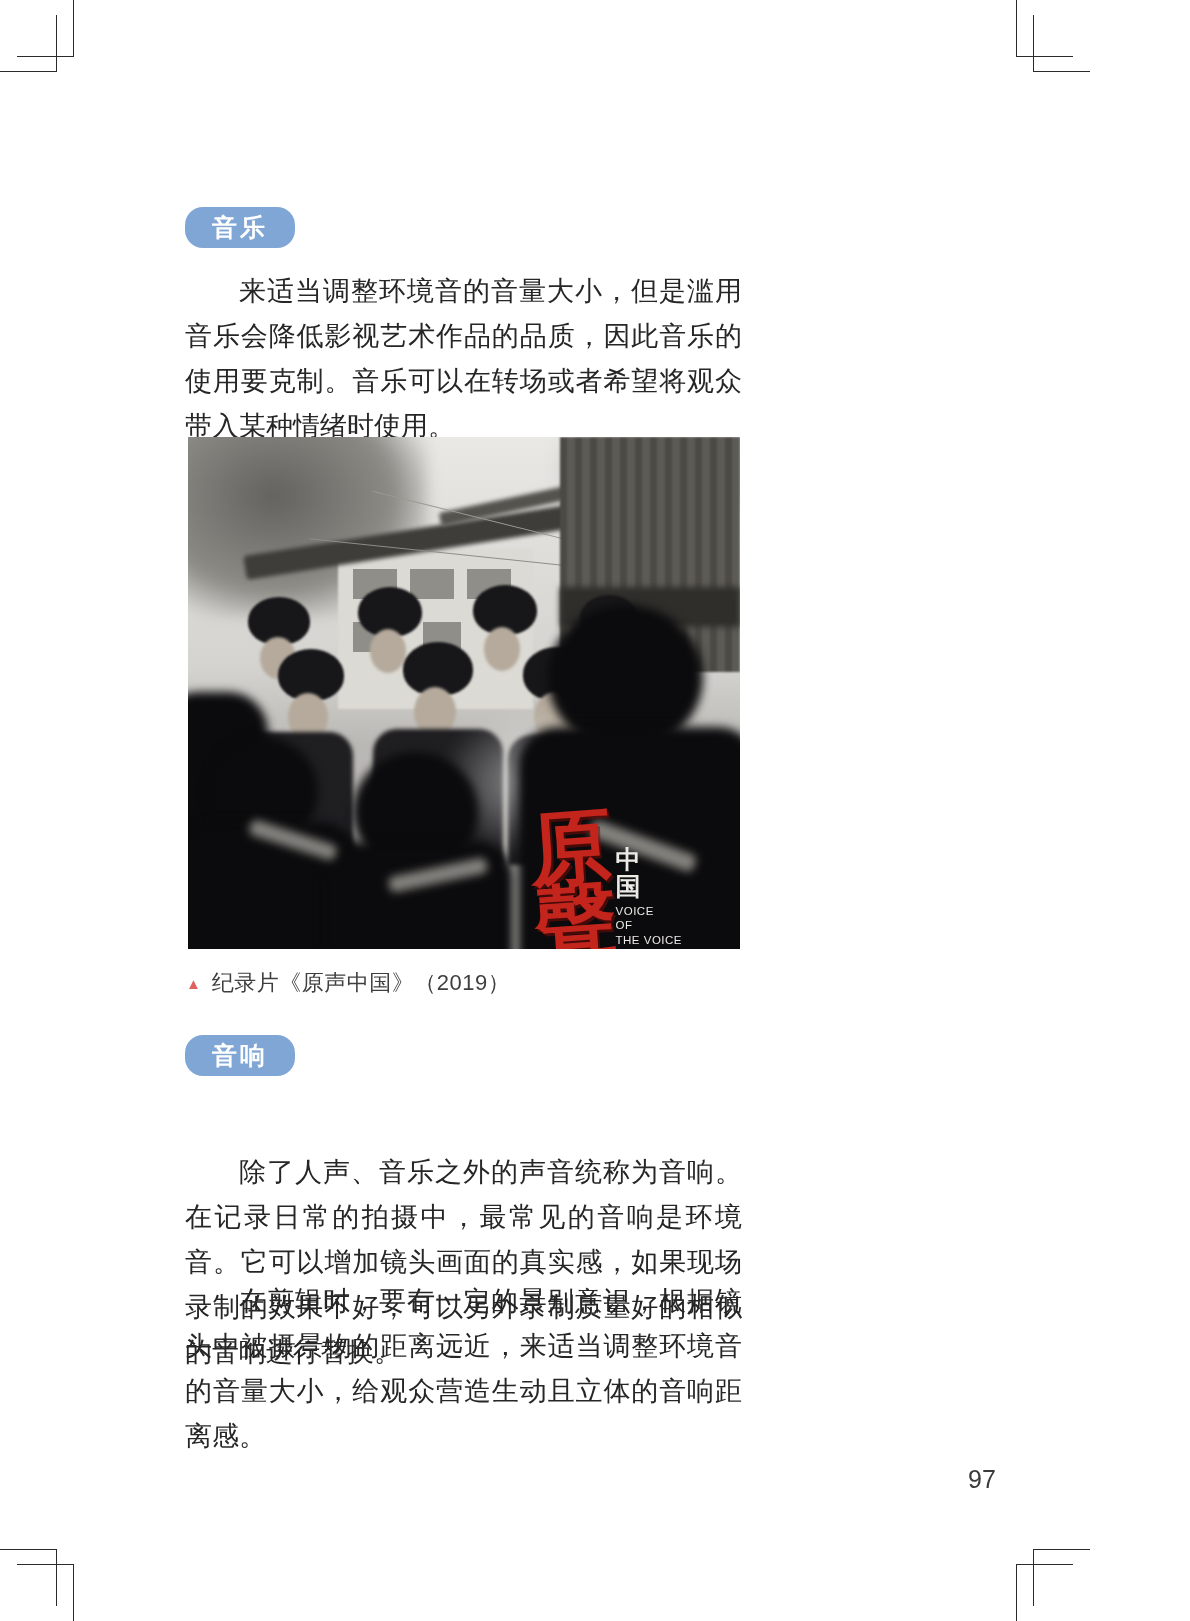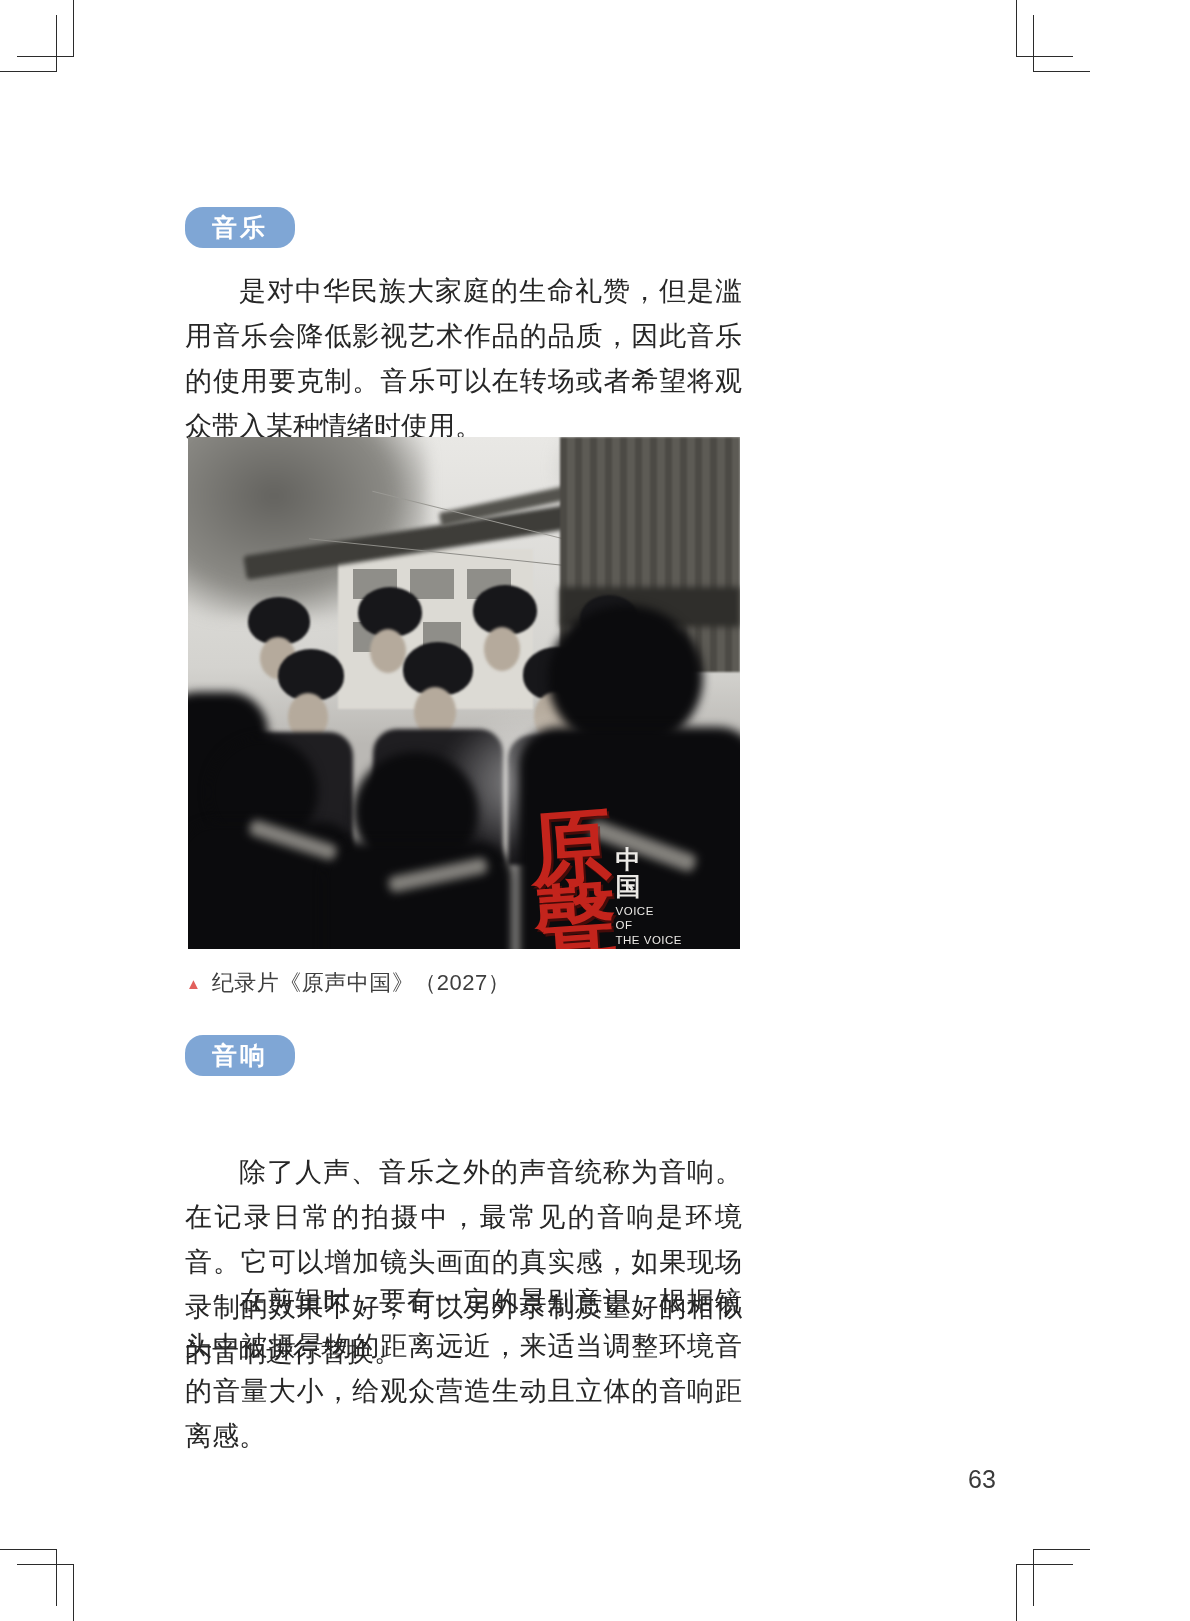--- a/index.html
+++ b/index.html
@@ -127,21 +127,21 @@
     <div class="cm cm-tl2"></div>
     <div class="cm cm-tr1"></div>
     <div class="cm cm-tr2"></div>
     <div class="cm cm-bl1"></div>
     <div class="cm cm-bl2"></div>
     <div class="cm cm-br1"></div>
     <div class="cm cm-br2"></div>
   </div>
 
   <div class="badge badge-music">音乐</div>
-  <p class="para para-1">是对中华民族大家庭的生命礼赞，但是滥用音乐会降低影视艺术作品的品质，因此音乐的使用要克制。音乐可以在转场或者希望将观众带入某种情绪时使用。</p>
+  <p class="para para-1">来适当调整环境音的音量大小，但是滥用音乐会降低影视艺术作品的品质，因此音乐的使用要克制。音乐可以在转场或者希望将观众带入某种情绪时使用。</p>
 
   <div class="photo">
     <div class="ph-foliage"></div>
     <div class="ph-hill"></div>
     <div class="ph-building"></div>
     <div class="ph-window" style="left:165px;top:132px;"></div>
     <div class="ph-window" style="left:222px;top:132px;"></div>
     <div class="ph-window" style="left:279px;top:132px;"></div>
     <div class="ph-window" style="left:165px;top:185px;width:38px;"></div>
     <div class="ph-window" style="left:235px;top:185px;width:38px;"></div>
@@ -196,23 +196,23 @@
           <div>VOICE</div>
           <div>OF</div>
           <div>THE VOICE</div>
         </div>
       </div>
     </div>
   </div>
 
   <div class="caption">
     <span class="cap-marker">▲</span>
-    <span class="cap-text">纪录片《原声中国》（2027）</span>
+    <span class="cap-text">纪录片《原声中国》（2019）</span>
   </div>
 
 
   <div class="badge badge-sound">音响</div>
   <p class="para para-2">除了人声、音乐之外的声音统称为音响。在记录日常的拍摄中，最常见的音响是环境音。它可以增加镜头画面的真实感，如果现场录制的效果不好，可以另外录制质量好的相似的音响进行替换。</p>
   <p class="para para-3">在剪辑时，要有一定的景别意识，根据镜头中被摄景物的距离远近，来适当调整环境音的音量大小，给观众营造生动且立体的音响距离感。</p>
 
-  <div class="pagenum">63</div>
+  <div class="pagenum">97</div>
 
 </div>
 
 </body></html>

